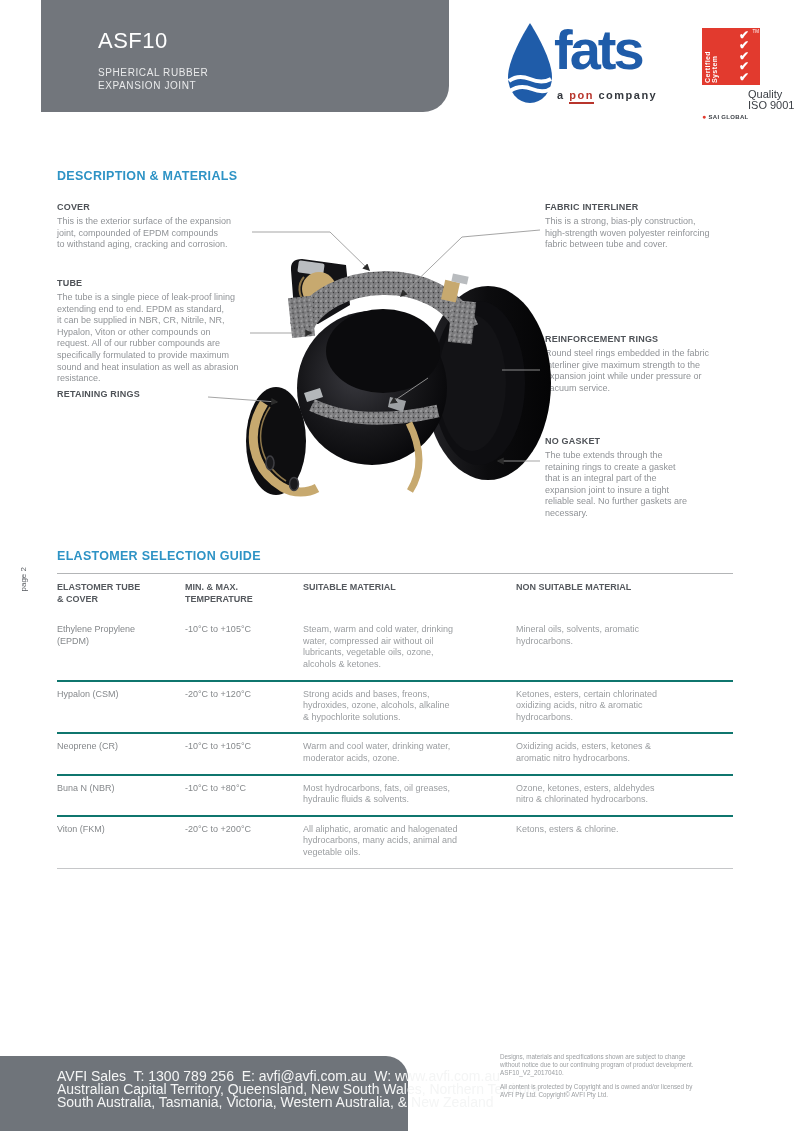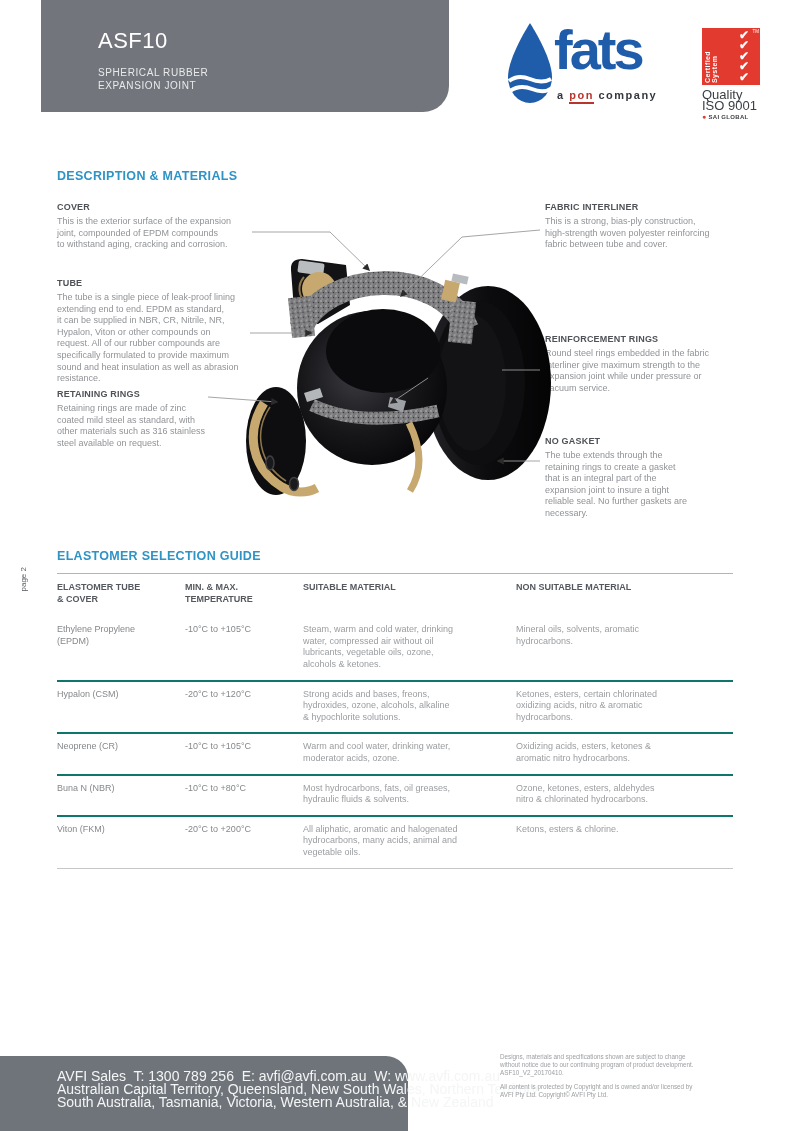--- a/index.html
+++ b/index.html
@@ -20,21 +20,21 @@
         letter-spacing:1.5px;}
   .tagline .pon{color:#b8352c;border-bottom:2px solid #b8352c;padding-bottom:1px;}
   
   .cert{position:absolute;left:702px;top:28px;width:60px;}
   .cert-box{position:relative;width:58px;height:57px;background:#e23a2e;}
   .cert-vert{position:absolute;left:2px;top:2px;height:53px;writing-mode:vertical-rl;
         transform:rotate(180deg);font-size:7px;font-weight:bold;color:#fff;letter-spacing:.4px;}
   .cert-checks{position:absolute;right:7px;top:2px;width:14px;font-size:12px;line-height:10.4px;
         color:#fff;font-weight:bold;word-break:break-all;}
   .cert-tm{position:absolute;top:1px;right:1px;font-size:4.5px;color:#fff;}
-  .cert-quality{margin-top:4px;font-size:13px;line-height:11px;color:#3c4046;white-space:pre;}
+  .cert-quality{margin-top:4px;font-size:11px;line-height:11px;color:#3c4046;white-space:pre;margin-left:46px;}
   .cert-sai{margin-top:2px;font-size:6px;font-weight:bold;color:#3c4046;letter-spacing:.3px;}
   .cert-sai .dot{color:#e23a2e;font-size:7px;}
   
   .blue-title{position:absolute;font-size:12.5px;font-weight:bold;color:#2e93c5;letter-spacing:.3px;}
   .sec-h{position:absolute;font-size:9px;font-weight:bold;color:#4e5257;letter-spacing:.2px;}
   .sec-b{position:absolute;font-size:9px;line-height:11.6px;color:#909397;white-space:pre;}
   .vpage{position:absolute;left:-2px;top:562px;width:50px;font-size:8px;color:#55595e;
         transform:rotate(-90deg);transform-origin:center;}
   .product{position:absolute;left:200px;top:225px;width:450px;height:280px;}
   
@@ -95,24 +95,20 @@
   <div class="sec-h" style="left:57px;top:278px">TUBE</div>
   <div class="sec-b" style="left:57px;top:292px">The tube is a single piece of leak-proof lining
 extending end to end. EPDM as standard,
 it can be supplied in NBR, CR, Nitrile, NR,
 Hypalon, Viton or other compounds on
 request. All of our rubber compounds are
 specifically formulated to provide maximum
 sound and heat insulation as well as abrasion
 resistance.</div>
   <div class="sec-h" style="left:57px;top:389px">RETAINING RINGS</div>
-  <div class="sec-b" style="left:57px;top:403px">Retaining rings are made of zinc
-coated mild steel as standard, with
-other materials such as 316 stainless
-steel available on request.</div>
 
   <div class="sec-h" style="left:545px;top:202px">FABRIC INTERLINER</div>
   <div class="sec-b" style="left:545px;top:216px">This is a strong, bias-ply construction,
 high-strength woven polyester reinforcing
 fabric between tube and cover.</div>
   <div class="sec-h" style="left:545px;top:334px">REINFORCEMENT RINGS</div>
   <div class="sec-b" style="left:545px;top:348px">Round steel rings embedded in the fabric
 interliner give maximum strength to the
 expansion joint while under pressure or
 vacuum service.</div>

